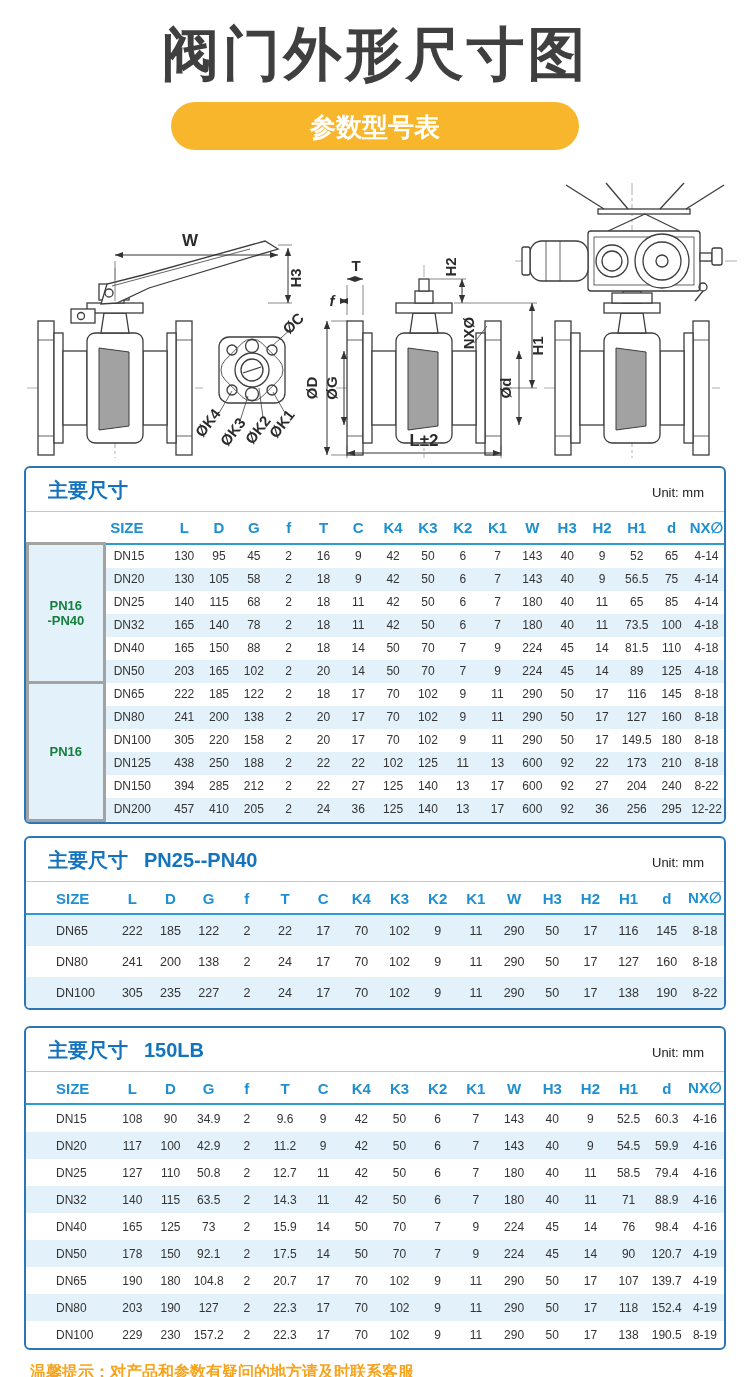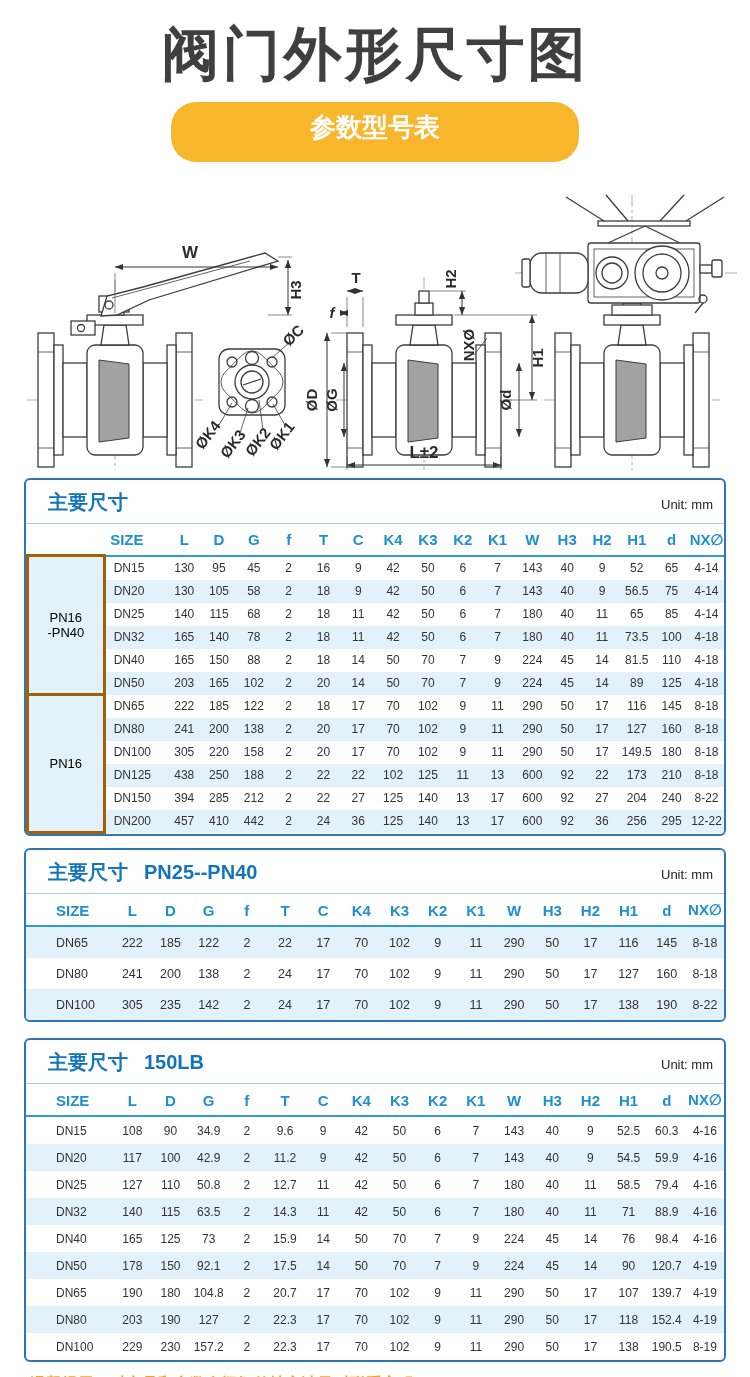--- a/index.html
+++ b/index.html
@@ -1,49 +1,49 @@
 <!DOCTYPE html>
 <html><head>
 <meta charset="utf-8">
 <style>
   html,body{margin:0;padding:0;background:#ffffff;}
   body{width:750px;font-family:"Liberation Sans","DejaVu Sans",sans-serif;color:#333;}
   .page-title{margin:0;padding-top:22px;text-align:center;font-size:58px;line-height:1.12;
     font-weight:bold;color:#3f3f3f;letter-spacing:3px;}
-  .banner{width:408px;height:60px;margin:15px auto 0;background:#F8B62D;border-radius:25px;
+  .banner{width:408px;height:48px;margin:15px auto 0;background:#F8B62D;border-radius:25px;
     color:#fff;font-size:26px;font-weight:bold;line-height:50px;text-align:center;
     display:flex;justify-content:center;gap:24px;}
   .drawing{display:block;margin-top:8px;}
   
   .ln{fill:#fff;stroke:#3d3d3d;stroke-width:1.3;}
   .lnf{fill:none;stroke:#3d3d3d;stroke-width:1.3;}
   .thin{fill:none;stroke:#3d3d3d;stroke-width:.8;}
   .ball{fill:#a2a2a2;stroke:#3d3d3d;stroke-width:1;}
   .cl{stroke:#9a9a9a;stroke-width:.8;stroke-dasharray:12 3 3 3;fill:none;}
   .dim{stroke:#333;stroke-width:1;fill:none;}
   .ext{stroke:#555;stroke-width:.7;fill:none;}
   .dlabel{font:600 15px "Liberation Sans",sans-serif;fill:#2b2b2b;}
   .dlabel.big{font-size:17px;}
   .dlabel.it{font-style:italic;}
   
   .tables{margin:8px 24px 0;}
   .tsec{border:2px solid #2b76b5;border-radius:6px;overflow:hidden;background:#fff;}
   .tsec.mb12{margin-bottom:12px;} .tsec.mb16{margin-bottom:16px;}
-  .titlebar{display:flex;align-items:baseline;padding:9px 11px 7px 22px;
+  .titlebar{display:flex;align-items:baseline;padding:9px 20px 7px 22px;
     border-bottom:1px solid #a6cfe9;justify-content:center;}
   .ttitle{font-size:20px;font-weight:bold;color:#1473bd;}
   .tsub{font-size:20px;font-weight:bold;color:#1473bd;margin-left:16px;}
   .tunit{margin-left:auto;font-size:13px;color:#222;}
   table{width:100%;border-collapse:collapse;table-layout:fixed;}
   th{font-size:15px;font-weight:bold;color:#1e8fd0;text-align:center;
      padding:7px 0 6px;border-bottom:2px solid #2e9ad6;}
   td{font-size:12px;color:#333;text-align:center;padding:0;}
   tr.stripe td{background:#e3f1fb;}
-  td.group-cell{background:#e3f1fb;font-weight:normal;font-size:13px;color:#000000;
-     border:3px solid #a16207;background-clip:padding-box;}
+  td.group-cell{background:#e3f1fb;font-weight:bold;font-size:13px;color:#15803d;
+     border:3px solid #a3a3a3;background-clip:padding-box;}
   td.size-cell{font-weight:normal;}
   .t1 td{height:23px;} .t2 td{height:31px;font-size:12.5px;} .t3 td{height:27px;}
   .grouped th:nth-child(2){text-align:left;padding-left:6px;}
   .grouped td.size-cell{text-align:left;padding-left:8px;}
   .no-group th:first-child{text-align:left;padding-left:30px;}
   .no-group td.size-cell{text-align:left;padding-left:30px;}
   .footer-note{margin:12px 0 24px 30px;font-size:16px;font-weight:bold;color:#f7a41c;}
 </style>
 </head>
 <body>
@@ -471,21 +471,21 @@
             <td>92</td>
             <td>27</td>
             <td>204</td>
             <td>240</td>
             <td>8-22</td>
           </tr>
           <tr class="stripe">
             <td class="size-cell">DN200</td>
             <td>457</td>
             <td>410</td>
-            <td>442</td>
+            <td>205</td>
             <td>2</td>
             <td>24</td>
             <td>36</td>
             <td>125</td>
             <td>140</td>
             <td>13</td>
             <td>17</td>
             <td>600</td>
             <td>92</td>
             <td>36</td>
@@ -580,21 +580,21 @@
             <td>50</td>
             <td>17</td>
             <td>127</td>
             <td>160</td>
             <td>8-18</td>
           </tr>
           <tr class="stripe">
             <td class="size-cell">DN100</td>
             <td>305</td>
             <td>235</td>
-            <td>142</td>
+            <td>227</td>
             <td>2</td>
             <td>24</td>
             <td>17</td>
             <td>70</td>
             <td>102</td>
             <td>9</td>
             <td>11</td>
             <td>290</td>
             <td>50</td>
             <td>17</td>

